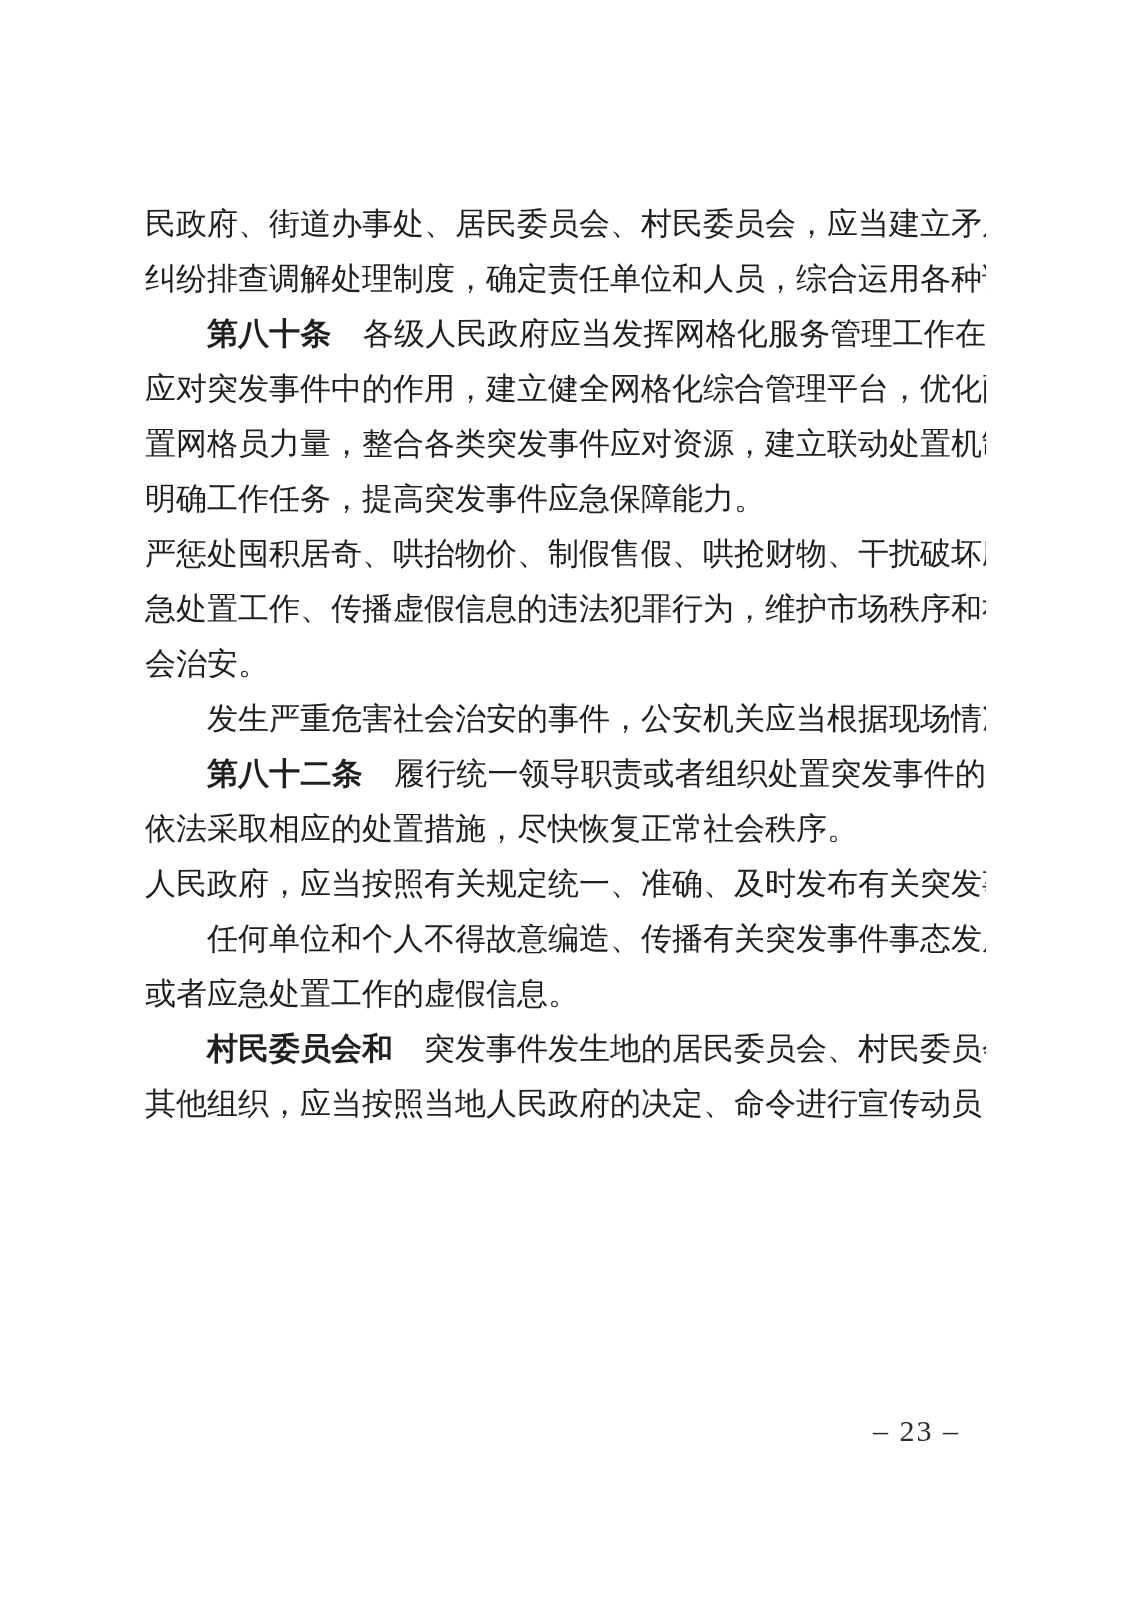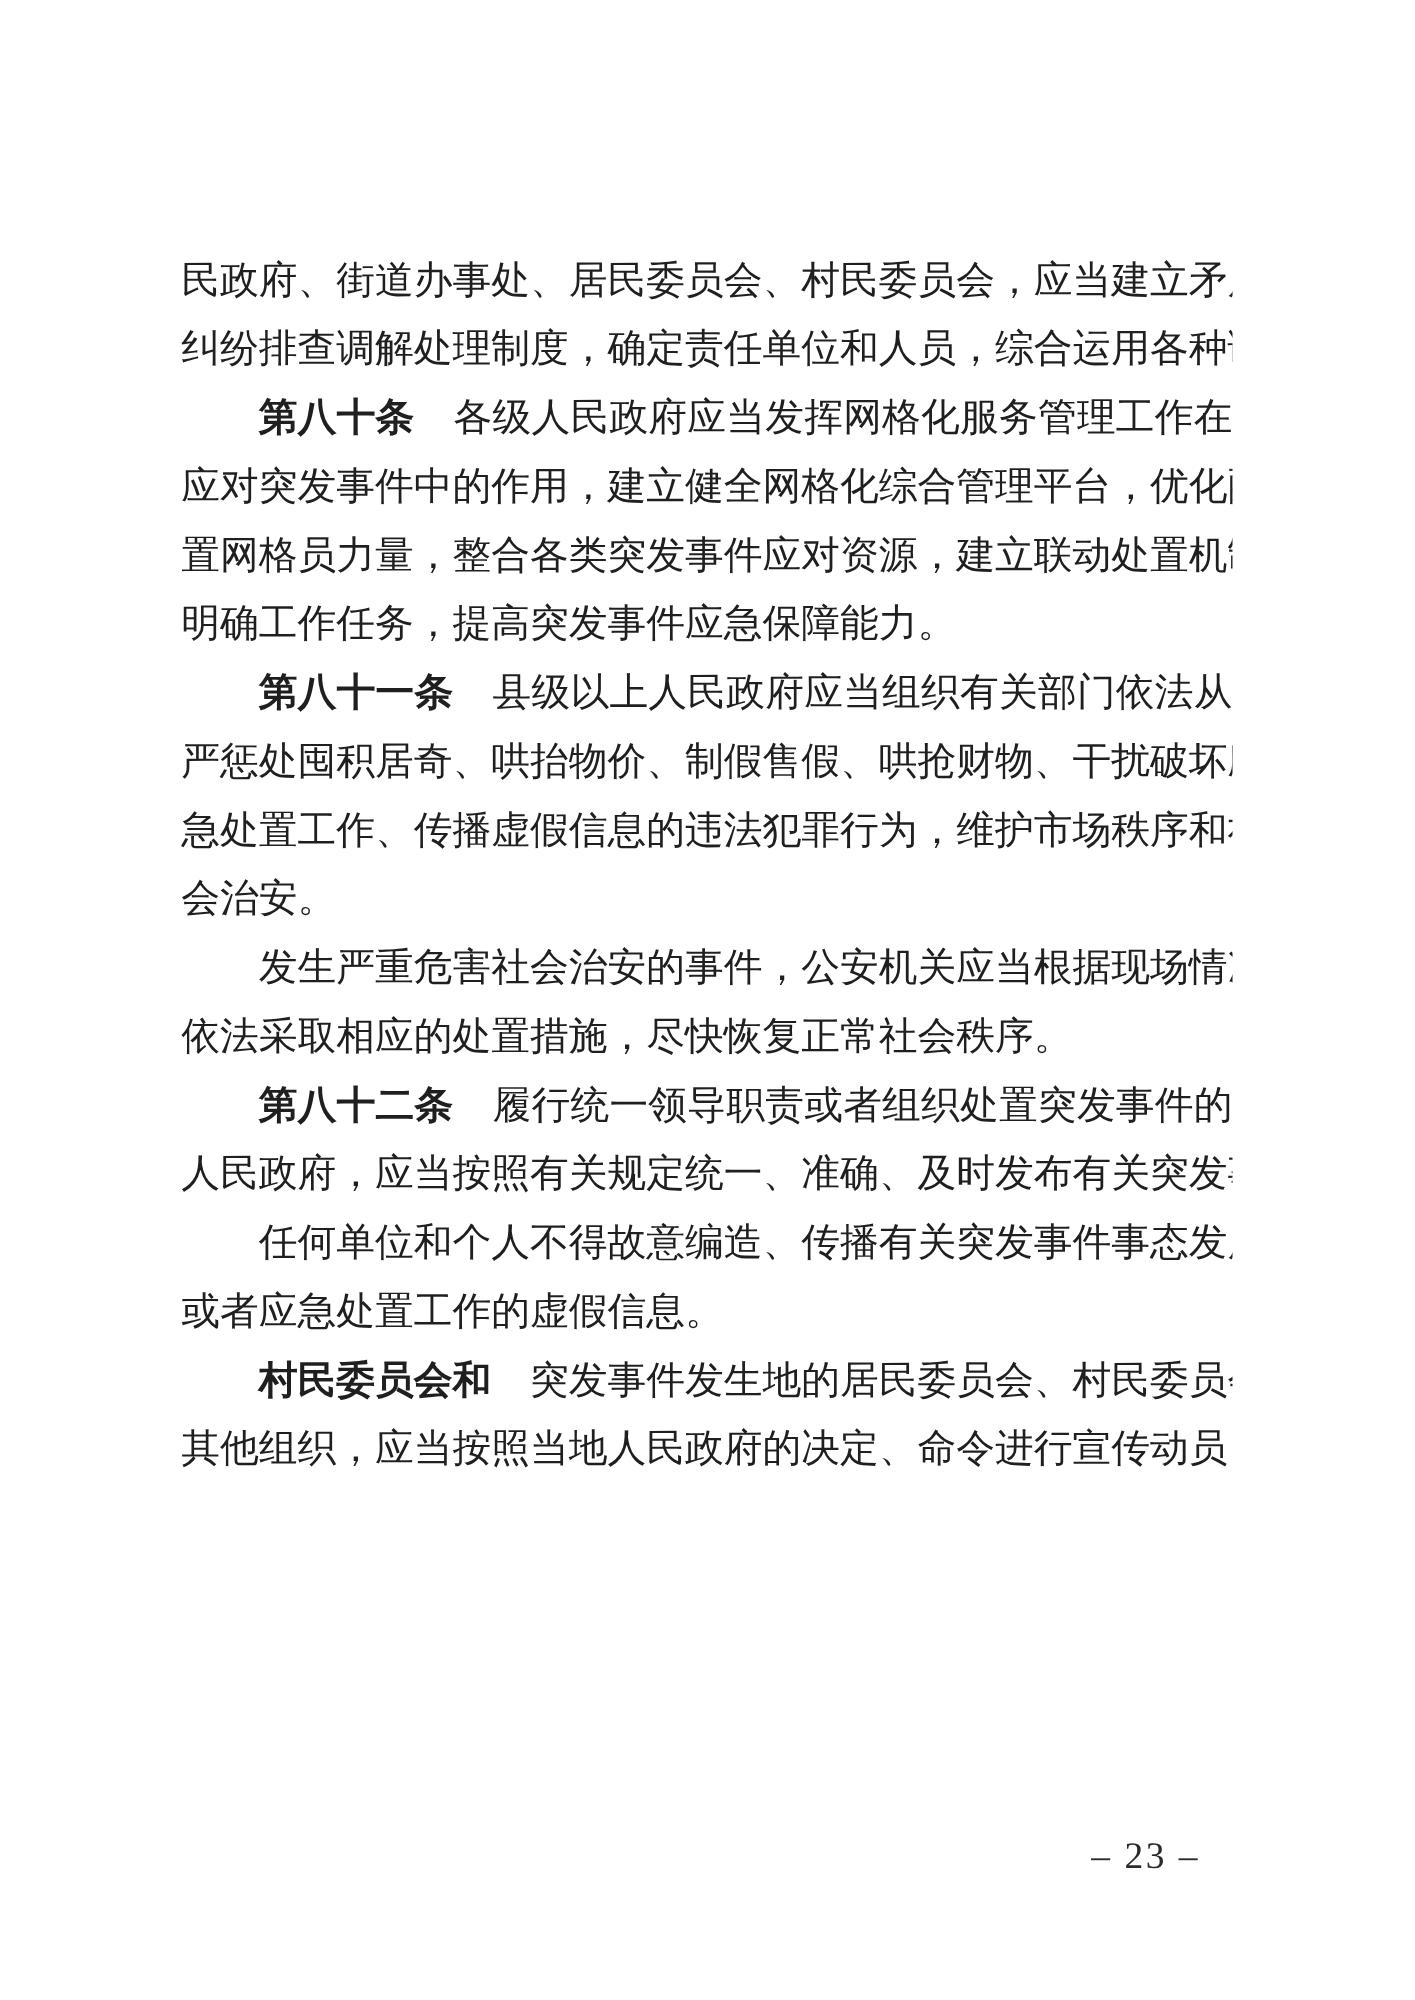--- a/index.html
+++ b/index.html
@@ -36,47 +36,46 @@
   }
   .line.no-just {
     text-align-last: left;
   }
   .term {
     font-family: "Liberation Sans", "DejaVu Sans", sans-serif;
     font-weight: 700;
   }
   .page-number {
     position: absolute;
-    top: 1467px;
+    top: 1413px;
     right: 172px;
     font-size: 30px;
     line-height: 36px;
     color: #2b2b2b;
     letter-spacing: 2px;
     font-family: "Liberation Serif", "DejaVu Serif", serif;
   }
 </style>
 </head>
 <body>
 
 <div class="page">
   <div class="text-block">
       <div class="line">民政府、街道办事处、居民委员会、村民委员会，应当建立矛盾</div>
       <div class="line">纠纷排查调解处理制度，确定责任单位和人员，综合运用各种调</div>
       <div class="line indent"><span class="term">第八十条</span>　各级人民政府应当发挥网格化服务管理工作在</div>
       <div class="line">应对突发事件中的作用，建立健全网格化综合管理平台，优化配</div>
       <div class="line">置网格员力量，整合各类突发事件应对资源，建立联动处置机制，</div>
       <div class="line no-just">明确工作任务，提高突发事件应急保障能力。</div>
-      <div class="line indent"><span class="term">第八十一条</span>　县级以上人民政府应当组织有关部门依法从</div>
       <div class="line">严惩处囤积居奇、哄抬物价、制假售假、哄抢财物、干扰破坏应</div>
       <div class="line">急处置工作、传播虚假信息的违法犯罪行为，维护市场秩序和社</div>
       <div class="line no-just">会治安。</div>
       <div class="line indent">发生严重危害社会治安的事件，公安机关应当根据现场情况</div>
+      <div class="line indent"><span class="term">第八十二条</span>　履行统一领导职责或者组织处置突发事件的</div>
       <div class="line no-just">依法采取相应的处置措施，尽快恢复正常社会秩序。</div>
-      <div class="line indent"><span class="term">第八十二条</span>　履行统一领导职责或者组织处置突发事件的</div>
       <div class="line">人民政府，应当按照有关规定统一、准确、及时发布有关突发事</div>
       <div class="line indent">任何单位和个人不得故意编造、传播有关突发事件事态发展</div>
       <div class="line no-just">或者应急处置工作的虚假信息。</div>
       <div class="line indent"><span class="term">村民委员会和</span>　突发事件发生地的居民委员会、村民委员会和</div>
       <div class="line">其他组织，应当按照当地人民政府的决定、命令进行宣传动员，</div>
     </div>
   <div class="page-number">– 23 –</div>
 </div>
 
 </body></html>

